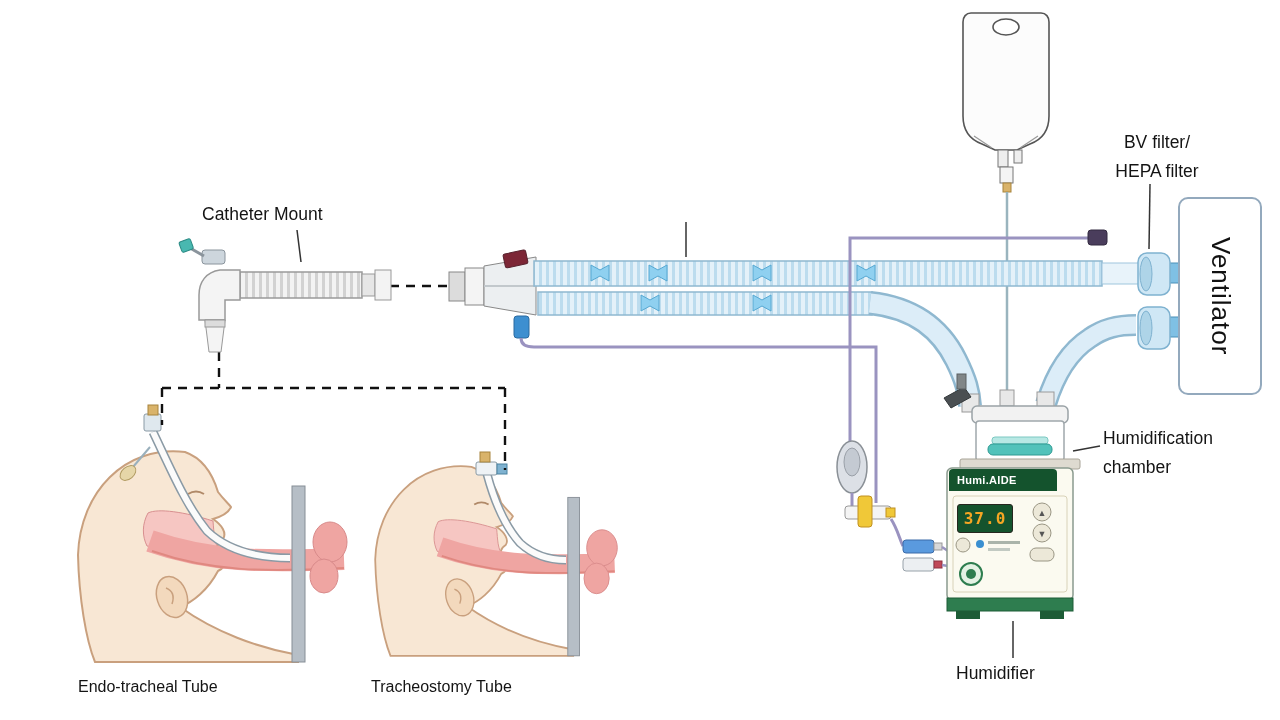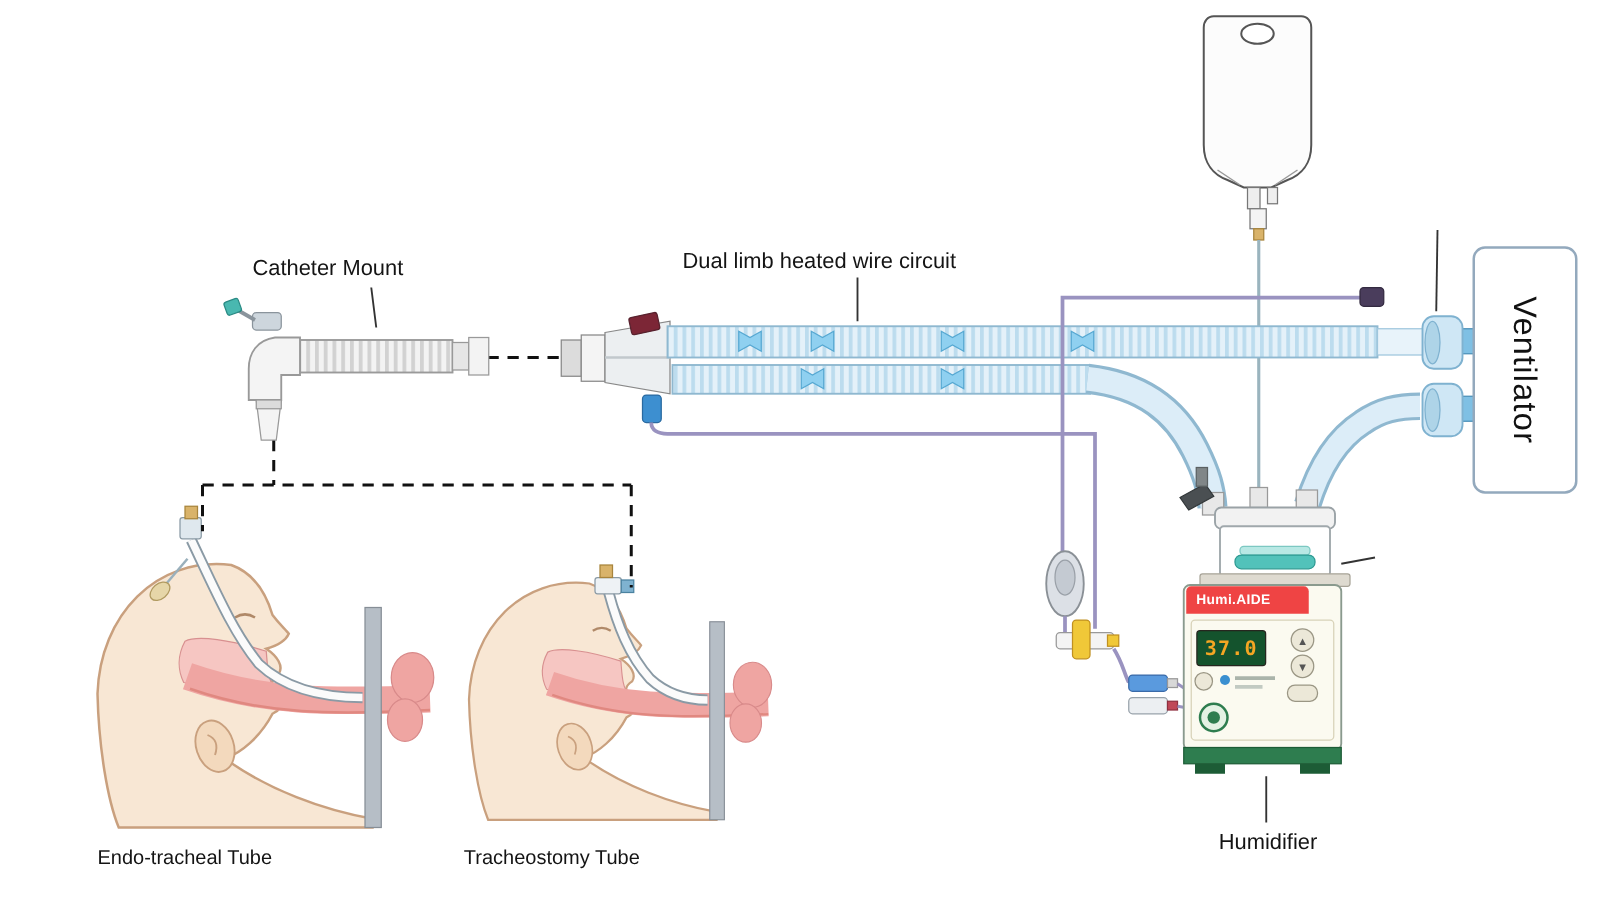--- a/index.html
+++ b/index.html
@@ -11,22 +11,22 @@
   .label { position:absolute; color:#141414; font-size:17.5px; white-space:nowrap; }
   .label.small { font-size:16px; }
   .two-line { line-height:29px; }
   .ventilator-box {
     position:absolute; left:1178px; top:197px; width:84px; height:198px;
     border:2px solid #93a9bd; border-radius:10px; background:#fff;
     display:flex; align-items:center; justify-content:center; box-sizing:border-box;
   }
   .ventilator-text { writing-mode:vertical-rl; font-size:26px; color:#111; letter-spacing:1px; }
   .brand-band {
-    position:absolute; left:949px; top:469px; width:98px; height:22px;
-    background:#ef4444; border-radius:4px 4px 0 0; color:#ffffff;
+    position:absolute; left:949px; top:469px; width:108px; height:22px;
+    background:#14532d; border-radius:4px 4px 0 0; color:#ffffff;
     font-size:11px; font-weight:bold; line-height:22px; padding-left:8px;
     box-sizing:border-box; letter-spacing:.3px;
   }
   .device-display {
     position:absolute; left:957px; top:504px; width:54px; height:27px;
     background:#14532d; border:1px solid #26261f; border-radius:3px;
     color:#f5a623; font-family:"DejaVu Sans Mono", monospace; font-weight:bold;
     font-size:16px; text-align:center; line-height:27px; letter-spacing:1px;
   }
 </style>
@@ -212,25 +212,32 @@
   <g stroke="#333" stroke-width="1.5">
     <line x1="297" y1="230" x2="301" y2="262"></line>
     <line x1="686" y1="222" x2="686" y2="257"></line>
     <line x1="1150" y1="184" x2="1149" y2="249"></line>
     <line x1="1100" y1="446" x2="1073" y2="451"></line>
     <line x1="1013" y1="658" x2="1013" y2="621"></line>
   </g>
 </svg>
 
 <div class="label" style="left:202px; top:204px;">Catheter Mount</div>
-<div class="label" style="left:546px; top:198px;">Dual limb heated wire circuit</div>
-
-
-
-<div class="label" style="left:956px; top:663px;margin-left:19px;">Humidifier</div>
+
+<div class="label two-line" style="left:1096px; top:128px; width:122px; text-align:center;">
+  <div>BV filter/</div>
+  <div>HEPA filter</div>
+</div>
+
+<div class="label two-line" style="left:1103px; top:424px;">
+  <div>Humidification</div>
+  <div>chamber</div>
+</div>
+
+<div class="label" style="left:956px; top:663px;">Humidifier</div>
 <div class="label small" style="left:78px; top:678px;">Endo-tracheal Tube</div>
 <div class="label small" style="left:371px; top:678px;text-align:right;">Tracheostomy Tube</div>
 
 <div class="ventilator-box">
   <div class="ventilator-text">Ventilator</div>
 </div>
 
 <div class="brand-band">Humi.AIDE</div>
 <div class="device-display">37.0</div>
 

